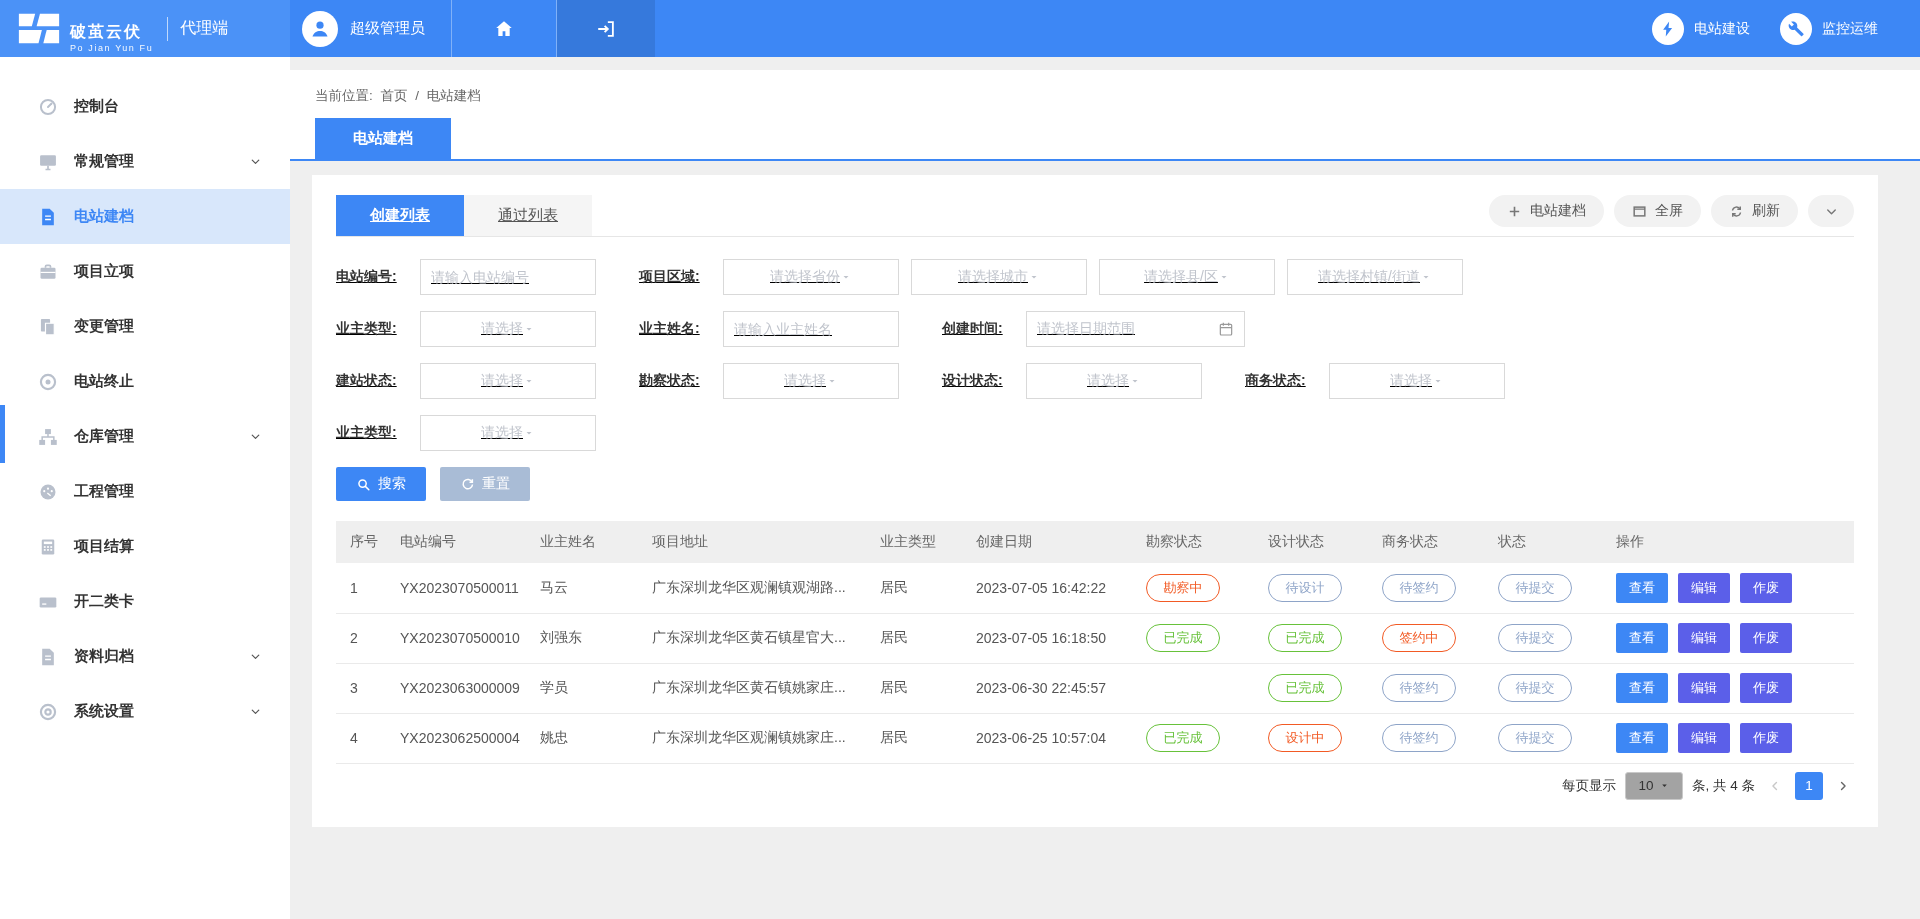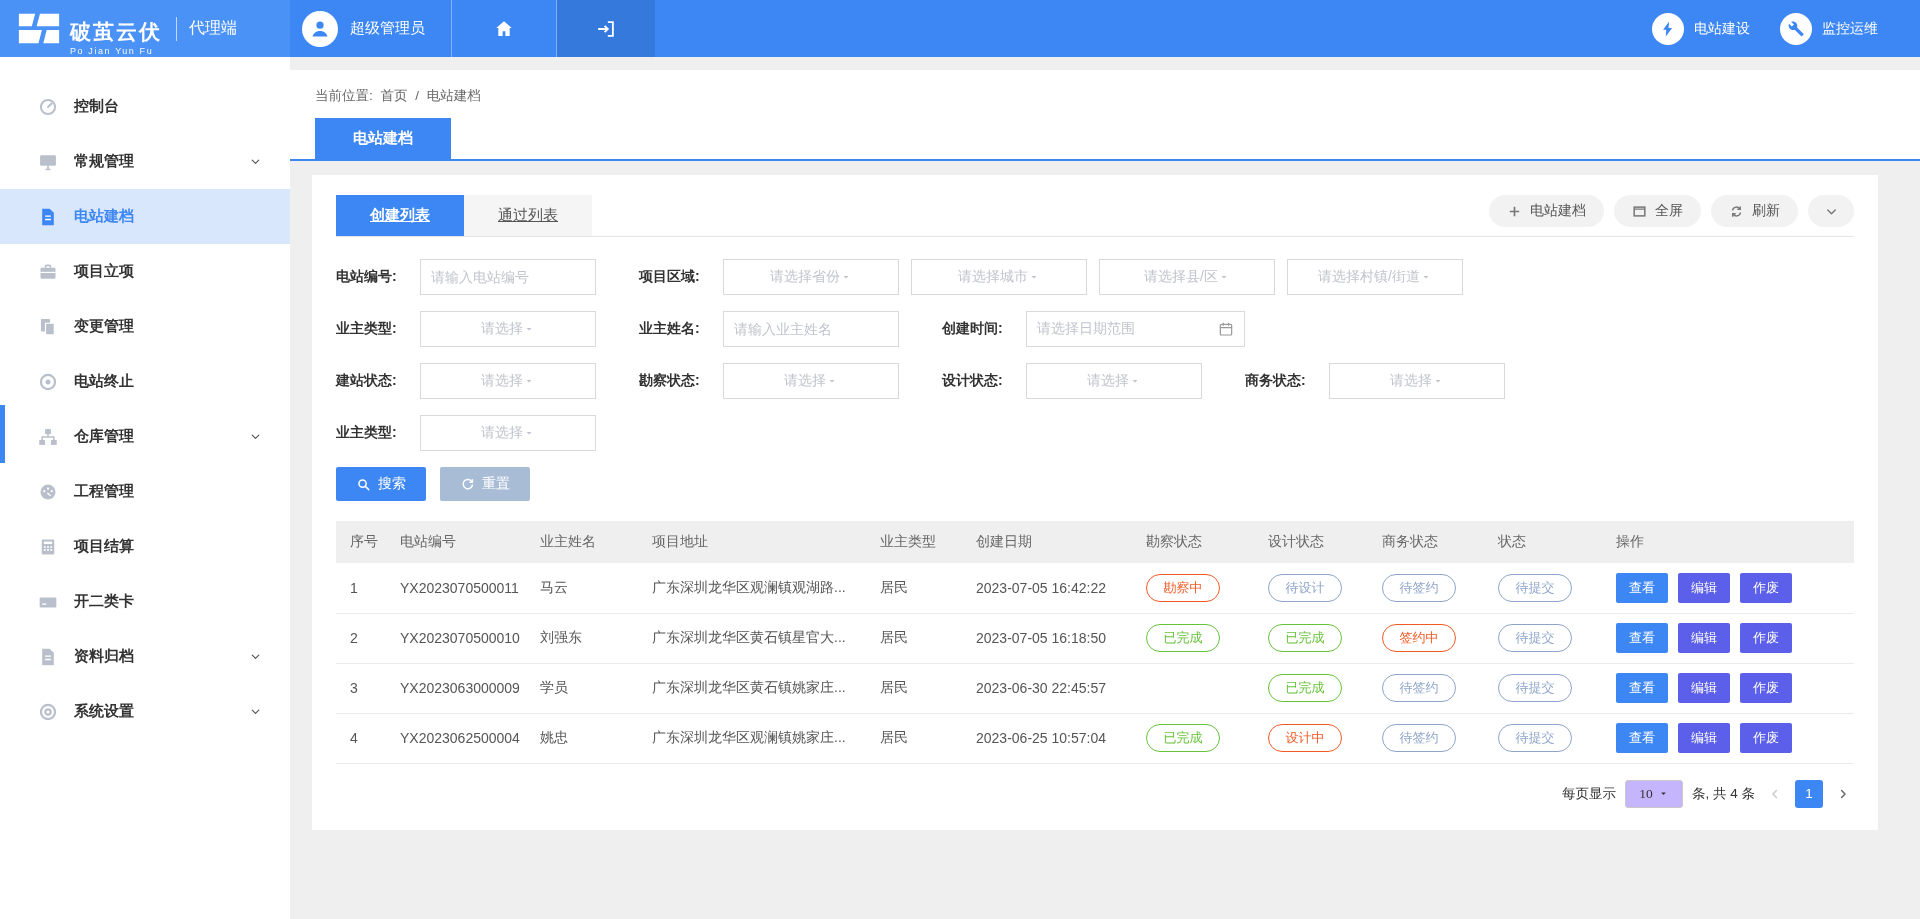--- a/index.html
+++ b/index.html
@@ -6,21 +6,21 @@
     font-family:"Liberation Sans","DejaVu Sans",sans-serif;background:#EFEFEF;}
   *{box-sizing:border-box;}
   .svg-icon{display:inline-flex;}
   .svg-icon svg{width:100%;height:100%;display:block;}
 
   
   .header{position:fixed;top:0;left:0;right:0;height:57px;background:#3D87F5;display:flex;align-items:stretch;z-index:20;}
   .logo-seg{width:290px;flex:none;background:#4B92F7;display:flex;align-items:center;padding-left:16px;cursor:pointer;}
   .logo-mark{width:46px;height:40px;flex:none;}
   .logo-text{margin-left:8px;color:#fff;}
-  .logo-title{font-size:21px;font-weight:700;letter-spacing:2px;line-height:1.05;margin-top:20px;}
+  .logo-title{font-size:16px;font-weight:700;letter-spacing:2px;line-height:1.05;margin-top:20px;}
   .logo-sub{font-size:9px;letter-spacing:1.6px;margin-top:3px;opacity:.95;}
   .logo-divider{width:1px;height:24px;background:rgba(255,255,255,.65);margin:0 12px 0 14px;}
   .portal{color:#fff;font-size:16px;}
   .user-seg{display:flex;align-items:center;gap:12px;padding:0 26px 0 12px;cursor:pointer;}
   .avatar{width:36px;height:36px;border-radius:50%;background:#fff;display:flex;align-items:center;justify-content:center;}
   .avatar .svg-icon{width:24px;height:24px;color:#3D87F5;}
   .user-name{color:#fff;font-size:15px;}
   .seg-divider{width:1px;background:rgba(255,255,255,.35);}
   .icon-seg{width:104px;display:flex;align-items:center;justify-content:center;cursor:pointer;}
   .icon-seg .svg-icon{width:22px;height:22px;color:#fff;}
@@ -58,21 +58,21 @@
   .tab{width:128px;height:41px;display:flex;align-items:center;justify-content:center;font-size:15px;cursor:pointer;text-decoration:underline;}
   .tab.active{background:#3D87F5;color:#fff;font-weight:700;}
   .tab.inactive{background:#F5F5F5;color:#555;}
   .toolbar{margin-left:auto;display:flex;align-items:center;gap:10px;padding-bottom:9px;}
   .pill{height:32px;border-radius:16px;background:#F2F2F2;border:none;display:flex;align-items:center;gap:8px;
     padding:0 18px;font-size:14px;color:#555;cursor:pointer;font-family:inherit;}
   .pill .svg-icon{width:15px;height:15px;color:#777;}
   .pill.icon-only{width:46px;padding:0;justify-content:center;}
 
   
-  .filters{padding-top:22px;}
+  .filters{padding-top:22px;text-decoration:underline;}
   .f-row{display:flex;margin-bottom:16px;}
   .f-field{width:303px;display:flex;align-items:center;flex:none;}
   .f-field.grow{width:auto;}
   .f-label{width:84px;flex:none;font-size:14px;color:#333;font-weight:700;}
   .control{height:36px;border:1px solid #D9D9D9;background:#fff;display:flex;align-items:center;
     padding:0 10px;font-size:14px;color:#C0C4CC;}
   .control.sel{width:176px;justify-content:center;cursor:pointer;}
   .control.date{width:304px;justify-content:space-between;}
   input.control{width:176px;color:#333;outline:none;font-family:inherit;}
   input.control::placeholder{color:#C0C4CC;}
@@ -98,23 +98,23 @@
   .cell-no{color:#666;}
   .badge{display:inline-block;min-width:74px;text-align:center;padding:4px 12px;border-radius:14px;font-size:13px;border:1px solid;background:#fff;}
   .badge.orange{color:#F25A24;border-color:#F25A24;}
   .badge.green{color:#67C23A;border-color:#67C23A;}
   .badge.steel{color:#8EA4C8;border-color:#8EA4C8;}
   .op{display:inline-block;border:none;border-radius:2px;padding:6px 13px;margin-right:10px;color:#fff;font-size:13px;cursor:pointer;font-family:inherit;}
   .op.view{background:#3D87F5;}
   .op.edit,.op.void{background:#5B5FE9;}
 
   
-  .pagination{display:flex;justify-content:flex-end;align-items:center;gap:9px;margin-top:16px;font-size:13.5px;color:#333;}
-  .pp-select{width:58px;height:28px;border:1px solid #C9C9C9;border-radius:3px;background:#c4b5fd;display:flex;
-    align-items:center;justify-content:center;gap:5px;cursor:pointer;font-family:Liberation Serif, serif;}
+  .pagination{display:flex;justify-content:flex-end;align-items:center;gap:9px;margin-top:8px;font-size:13.5px;color:#333;}
+  .pp-select{width:58px;height:28px;border:1px solid #C9C9C9;border-radius:3px;background:#a3a3a3;display:flex;
+    align-items:center;justify-content:center;gap:5px;cursor:pointer;}
   .pp-select .svg-icon{width:11px;height:11px;color:#333;}
   .pg-chev{width:22px;height:28px;display:flex;align-items:center;justify-content:center;cursor:pointer;}
   .pg-chev .svg-icon{width:14px;height:14px;}
   .pg-chev.prev{color:#C8C8C8;}
   .pg-chev.next{color:#666;}
   .pg-num{width:28px;height:28px;background:#3D87F5;color:#fff;border-radius:3px;display:flex;align-items:center;justify-content:center;cursor:pointer;}
 </style>
 </head>
 <body>
 

